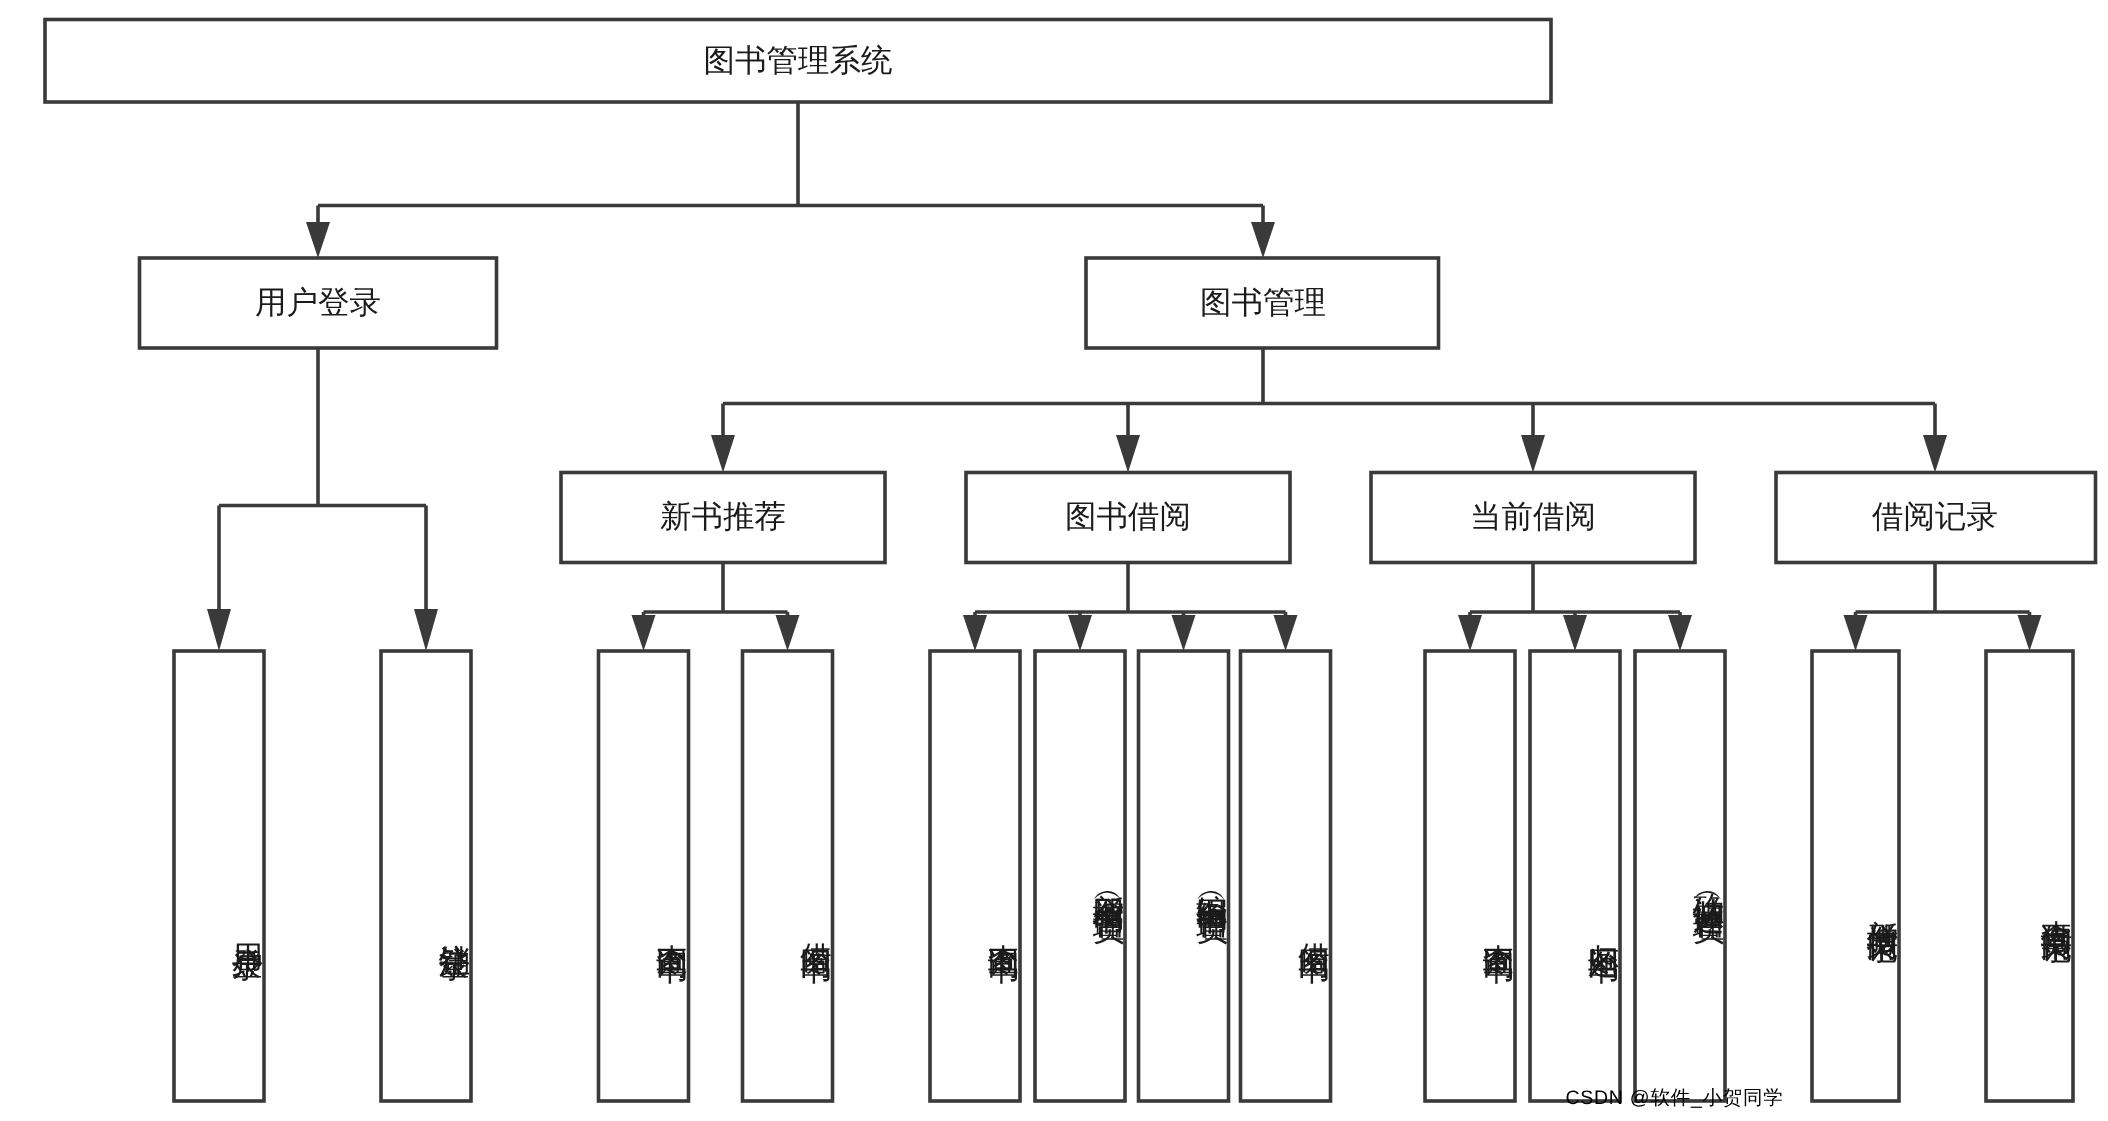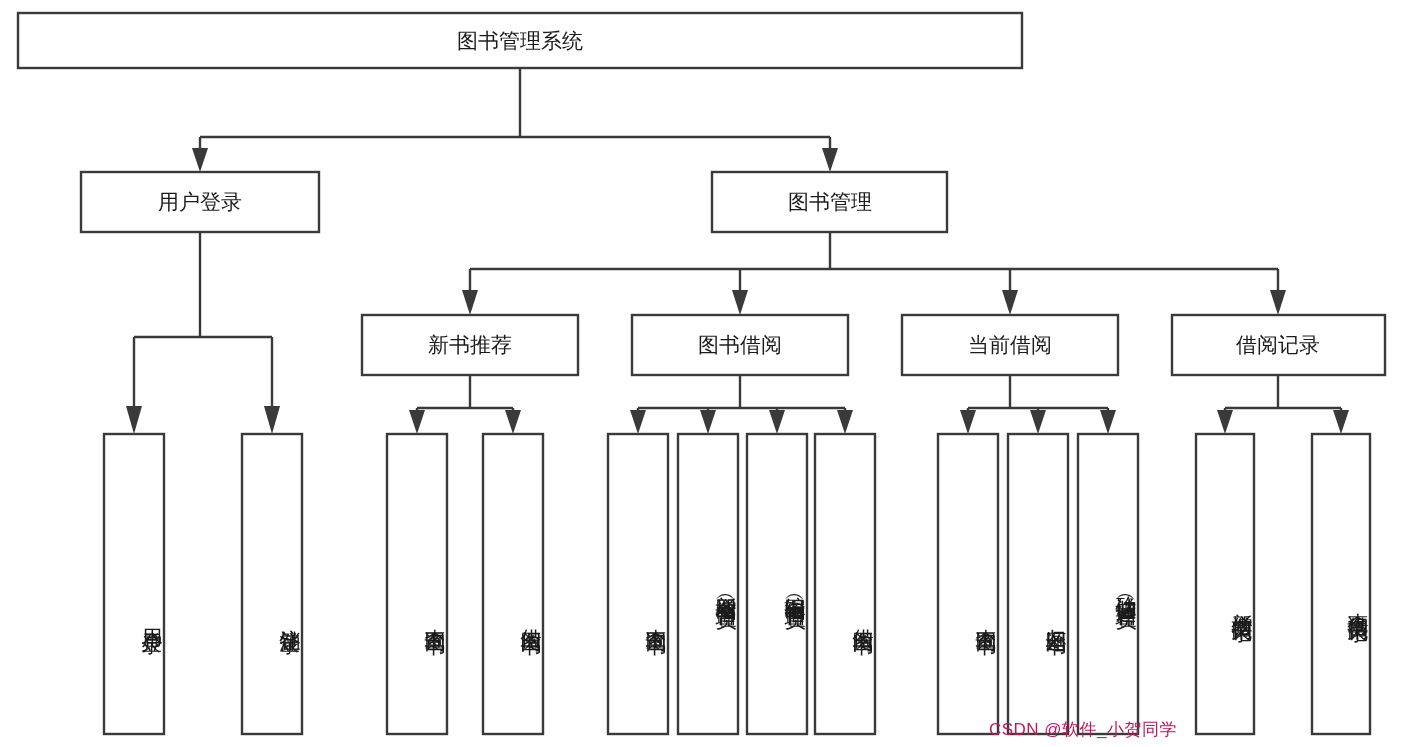--- a/index.html
+++ b/index.html
@@ -11,20 +11,21 @@
     width: 1405px;
     height: 747px;
     font-family: "Liberation Sans", "DejaVu Sans", sans-serif;
     overflow: hidden;
   }
   #diagram-root {
     position: relative;
     width: 1185px;
     height: 747px;
     background: #ffffff;
+    margin-left: 12px;
   }
   svg#flow-svg {
     position: absolute;
     left: 0;
     top: 0;
     width: 1405px;
     height: 747px;
   }
   .node-rect {
     fill: #ffffff;
@@ -61,22 +62,22 @@
     align-items: flex-start;
     justify-content: center;
     white-space: nowrap;
     pointer-events: none;
   }
   .watermark {
     position: absolute;
     right: 8px;
     bottom: 6px;
     font-family: "Liberation Sans", "DejaVu Sans", sans-serif;
-    font-size: 17px;
-    color: #be185d;
+    font-size: 13px;
+    color: #000000;
     letter-spacing: 0.5px;
     white-space: nowrap;
   }
 </style>
 </head>
 <body>
 
 <div id="diagram-root">
 
   <svg id="flow-svg" viewBox="0 0 1405 747">

